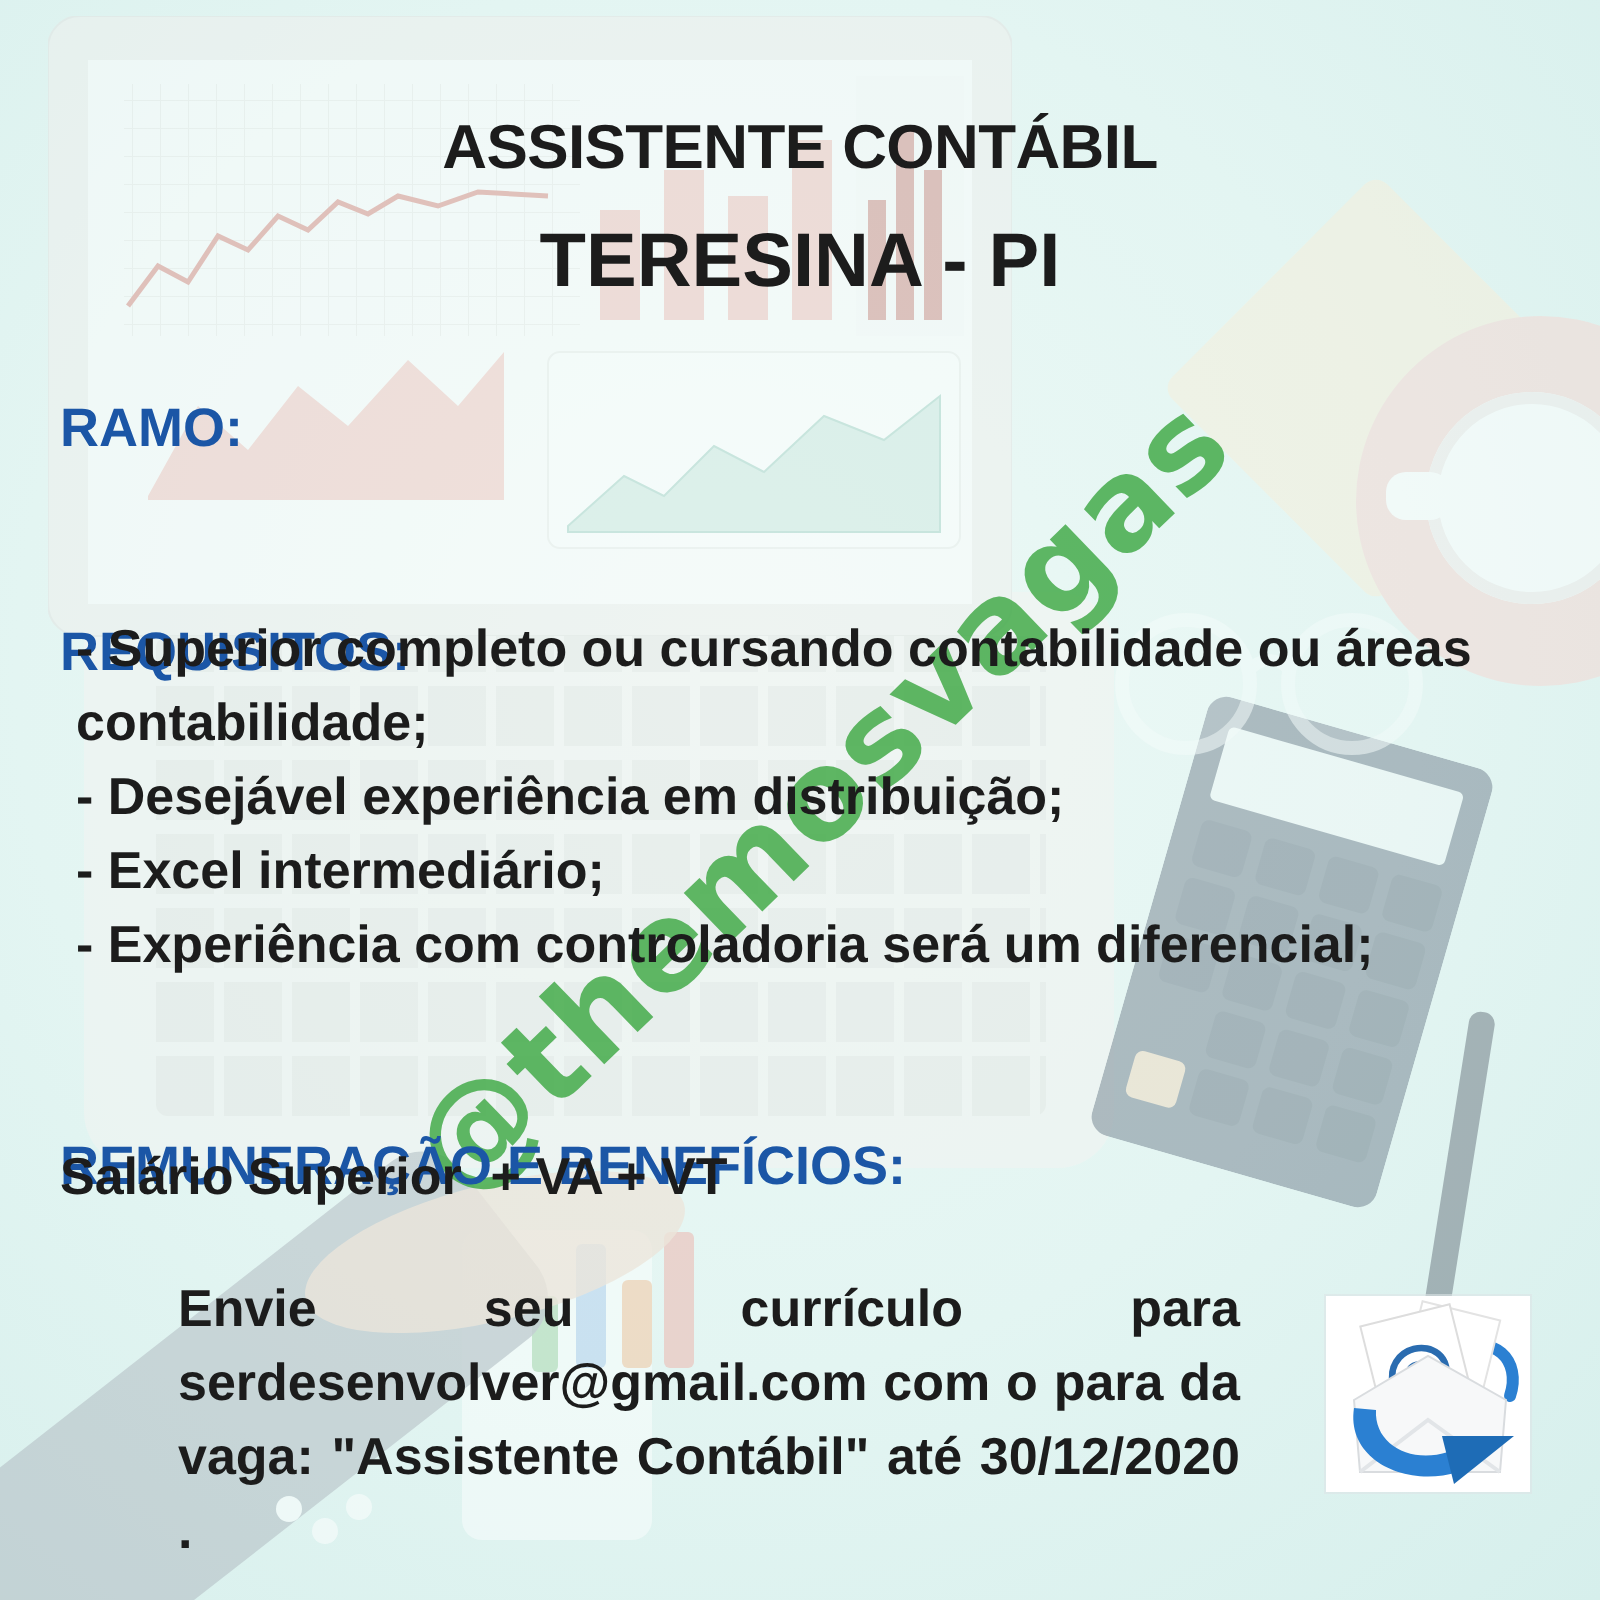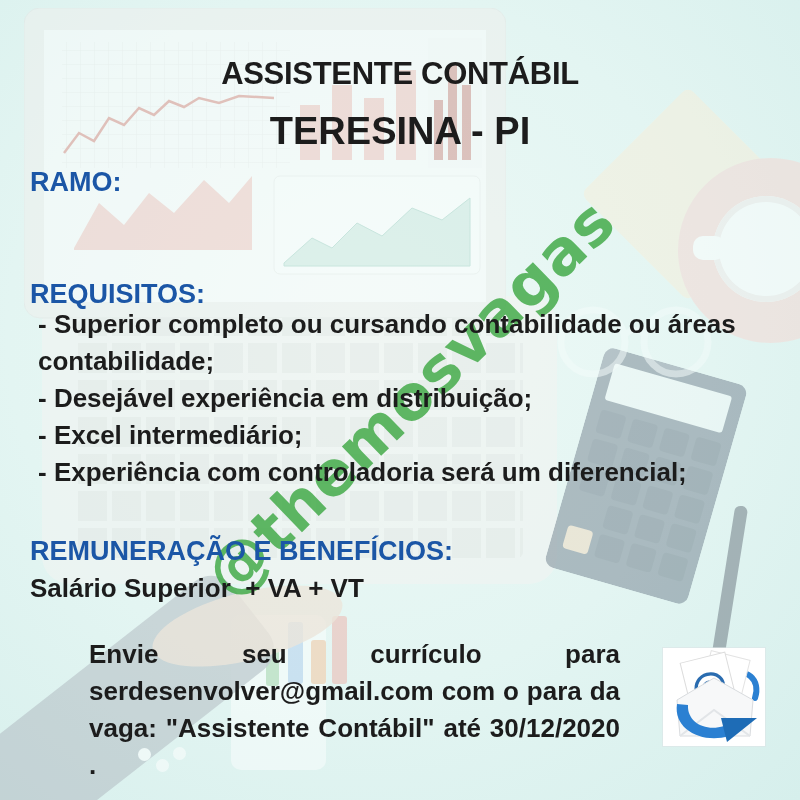--- a/index.html
+++ b/index.html
@@ -40,21 +40,21 @@
     position:absolute; left:410px; top:398px; z-index:2;
     transform:translate(-50%,-50%) rotate(-44deg); transform-origin:center;
     font-family:"DejaVu Sans", sans-serif; font-weight:700; font-size:62px;
     color:rgba(66,169,72,.84); letter-spacing:1px; white-space:nowrap;
   }
   
   .content { position:absolute; inset:0; z-index:3; color:#1c1c1c;padding-left:32px; }
   .content > div { position:absolute; }
   .ttl  { left:0; top:56px;  width:800px; text-align:center; font-size:31px; font-weight:700; letter-spacing:-.3px; }
   .sub  { left:0; top:110px; width:800px; text-align:center; font-size:38px; font-weight:700; }
-  .hblue { color:#1b56a6; font-weight:700; font-size:27px; }
+  .hblue { color:#1b56a6; font-weight:700; font-size:27px;margin-top:32px; }
   .btxt  { font-weight:700; font-size:26px; }
   .ramo-h { left:30px; top:167px; }
   .ramo-v { left:30px; top:201px; }
   .req-h  { left:30px; top:279px; }
   .req-lines { left:38px; top:306px; width:760px; line-height:37px; }
   .req-lines div { white-space:nowrap; }
   .rem-h  { left:30px; top:536px; }
   .rem-v  { left:30px; top:573px; white-space:pre-wrap; }
   .contact { left:42px; top:636px; width:578px; line-height:37px; }
   .contact div { text-align:justify; text-align-last:justify;margin-left:47px; }

